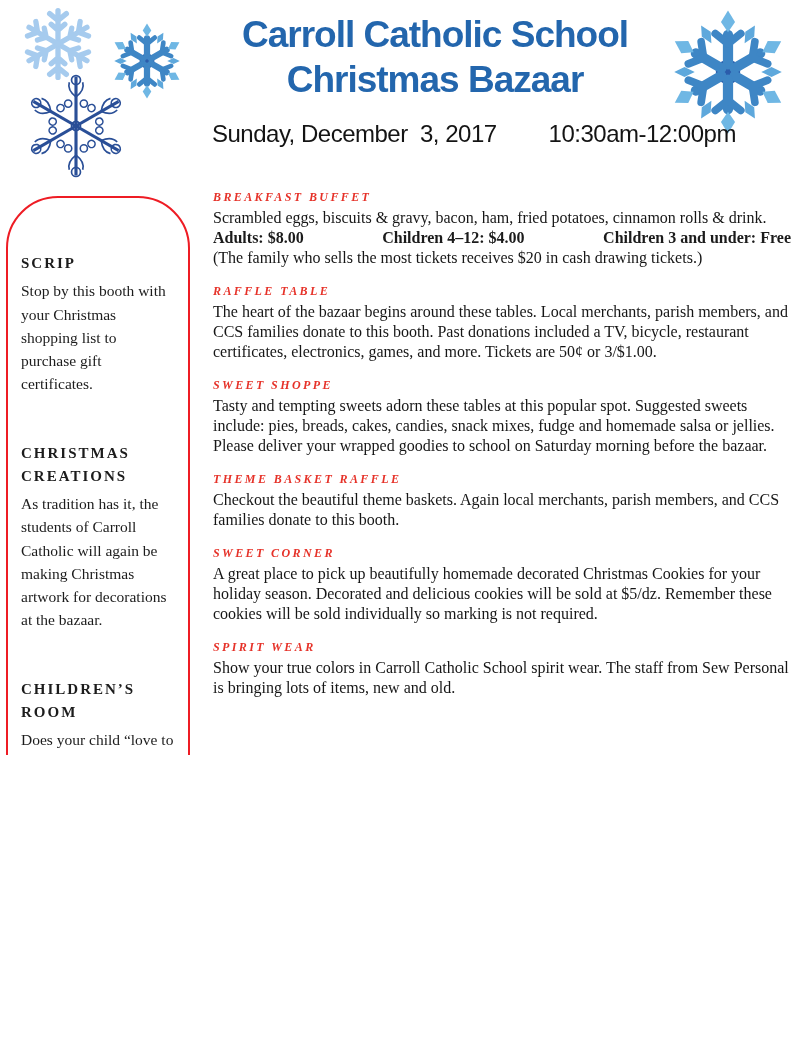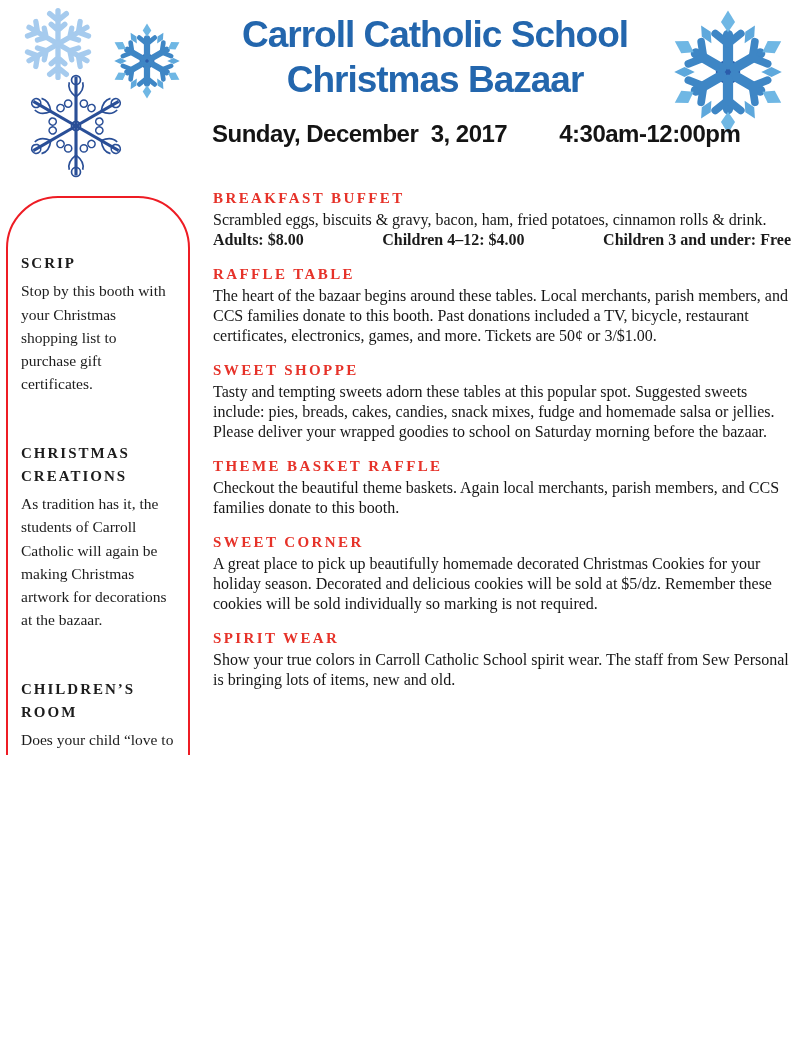--- a/index.html
+++ b/index.html
@@ -4,36 +4,36 @@
 <style>
   html,body{margin:0;padding:0;background:#ffffff;}
   .page{position:relative;width:800px;height:755px;background:#fff;overflow:hidden;
         font-family:"Liberation Serif","DejaVu Serif",serif;color:#1b1b1b;}
 
   
   .title-block{position:absolute;left:125px;top:12px;width:620px;text-align:center;
         font-family:"Liberation Sans","DejaVu Sans",sans-serif;font-weight:700;
         font-size:37px;line-height:1.22;color:#2366ad;letter-spacing:-1px;}
   .dateline{position:absolute;left:212px;top:120px;width:560px;display:flex;gap:52px;
-        font-family:"Liberation Sans","DejaVu Sans",sans-serif;font-weight:700;
+        font-family:"Liberation Sans","DejaVu Sans",sans-serif;font-weight:400;
         font-size:24px;color:#141414;letter-spacing:-0.5px;white-space:pre;}
 
   
   .sidebar{position:absolute;left:6px;top:196px;width:184px;height:854px;box-sizing:border-box;
         border:2px solid #ee1c24;border-radius:52px;padding:54px 14px 2px 13px;}
   .sb-section{margin-bottom:46px;}
   .sb-title{font-weight:700;font-size:15px;letter-spacing:2px;line-height:1.55;
         color:#1c1c1c;margin-bottom:4px;}
   .sb-body{font-size:15.5px;line-height:1.5;color:#1c1c1c;}
 
   
   .main{position:absolute;left:213px;top:190px;width:582px;}
   .section{margin-bottom:16px;}
-  .sec-title{color:#e63229;font-weight:700;font-size:15px;letter-spacing:2.4px;
-        margin-bottom:3px;}
+  .sec-title{color:#e63229;font-weight:700;font-size:12px;letter-spacing:2.4px;
+        margin-bottom:3px;font-style:italic;}
   .sec-body{font-size:16px;line-height:1.25;color:#161616;}
   .price-row{display:flex;justify-content:space-between;font-weight:700;font-size:16px;
         line-height:1.25;padding-right:4px;}
   .sec-note{font-size:16px;line-height:1.25;color:#161616;}
 
   
   .flake{position:absolute;}
   .f-light{color:#a6cbee;}
   .f-dark{color:#2a4f97;}
   .nativity{position:absolute;left:228px;top:893px;width:562px;height:152px;}
@@ -184,21 +184,21 @@
   <svg class="flake" style="left:664px;top:8px" width="128" height="128" viewBox="0 0 100 100">
       <use href="#flake-burst"></use>
     </svg>
 
   <div class="title-block">
     <div>Carroll Catholic School</div>
     <div>Christmas Bazaar</div>
   </div>
   <div class="dateline">
     <span>Sunday, December  3, 2017</span>
-    <span>4:30am-12:00pm</span>
+    <span>10:30am-12:00pm</span>
   </div>
 
   <div class="sidebar">
     <div class="sb-section">
       <div class="sb-title">SCRIP</div>
       <div class="sb-body">Stop by this booth with your Christmas shopping list to purchase gift certificates.</div>
     </div>
     <div class="sb-section">
       <div class="sb-title">CHRISTMAS CREATIONS</div>
       <div class="sb-body">As tradition has it, the students of Carroll Catholic will again be making Christmas artwork for decorations at the bazaar.</div>
@@ -222,20 +222,21 @@
   <div class="main">
 
     <div class="section">
       <div class="sec-title">BREAKFAST BUFFET</div>
       <div class="sec-body">Scrambled eggs, biscuits &amp; gravy, bacon, ham, fried potatoes, cinnamon rolls &amp; drink.</div>
       <div class="price-row">
         <span>Adults: $8.00</span>
         <span>Children 4–12: $4.00</span>
         <span>Children 3 and under: Free</span>
       </div>
+      <div class="sec-note">(The family who sells the most tickets receives $20 in cash drawing tickets.)</div>
     </div>
 
     <div class="section">
       <div class="sec-title">RAFFLE TABLE</div>
       <div class="sec-body">The heart of the bazaar begins around these tables. Local merchants, parish members, and CCS families donate to this booth. Past donations included a TV, bicycle, restaurant certificates, electronics, games, and more. Tickets are 50¢ or 3/$1.00.</div>
     </div>
 
     <div class="section">
       <div class="sec-title">SWEET SHOPPE</div>
       <div class="sec-body">Tasty and tempting sweets adorn these tables at this popular spot. Suggested sweets include: pies, breads, cakes, candies, snack mixes, fudge and homemade salsa or jellies. Please deliver your wrapped goodies to school on Saturday morning before the bazaar.</div>

